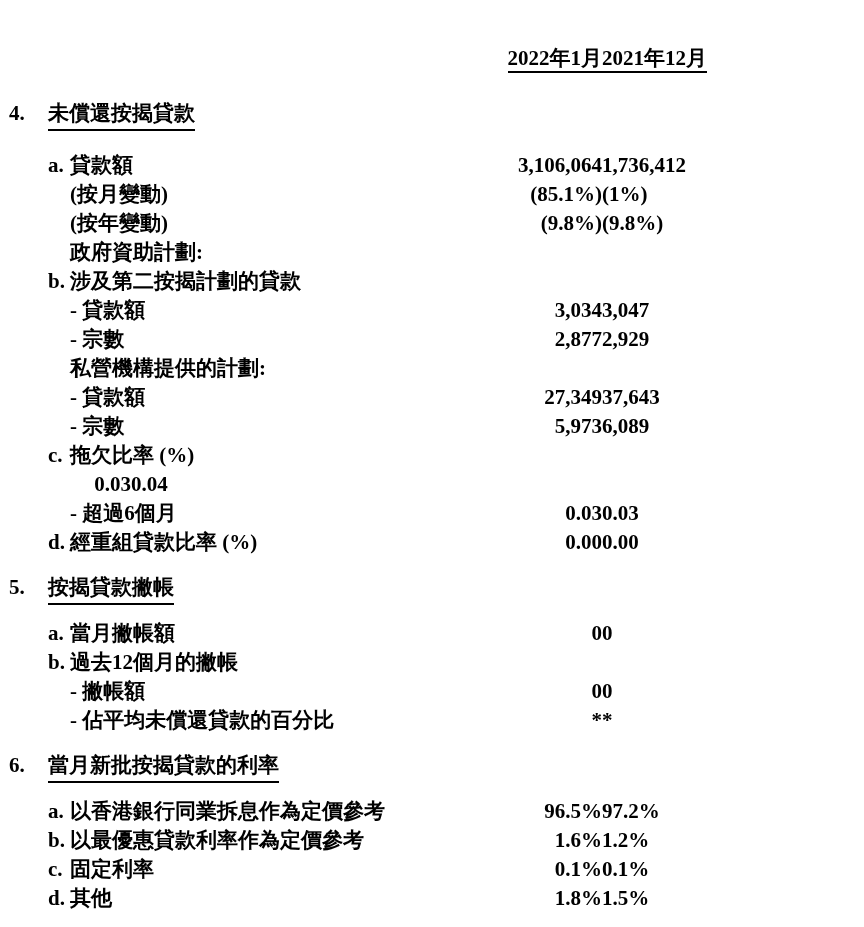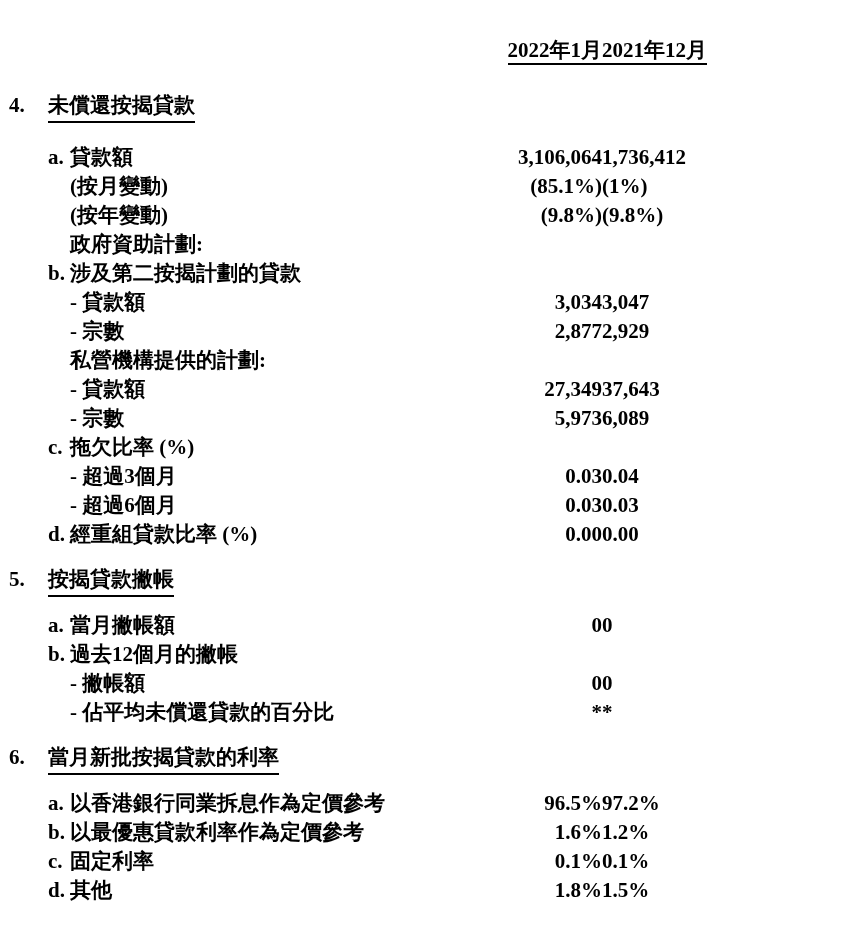--- a/index.html
+++ b/index.html
@@ -10,22 +10,23 @@
   body {
     width: 864px;
     height: 927px;
     overflow: hidden;
     color: #000000;
     font-family: "Liberation Serif", "DejaVu Serif", serif;
     font-size: 21px;
     line-height: 29px;
   }
   .doc {
-    padding: 36px 0 0 9px;
+    padding: 16px 0 0 9px;
     width: 787px;
+    margin-top: 28px;
   }
   .row, .colhead, .sec {
     display: flex;
     align-items: baseline;
     font-weight: bold;
   }
   .lbl {
     width: 471px;
     padding-left: 39px;
     box-sizing: border-box;
@@ -133,21 +134,20 @@
       <div class="lbl"><span class="letter"></span><span>- 宗數</span></div>
       <div class="v1">5,973</div>
       <div class="v2">6,089</div>
     </div>
     <div class="row">
       <div class="lbl"><span class="letter">c.</span><span>拖欠比率 (%)</span></div>
       <div class="v1"></div>
       <div class="v2"></div>
     </div>
     <div class="row">
-      <div class="lbl"><span class="letter"></span><span>- 超過3個月</span></div>
       <div class="v1">0.03</div>
       <div class="v2">0.04</div>
     </div>
     <div class="row">
       <div class="lbl"><span class="letter"></span><span>- 超過6個月</span></div>
       <div class="v1">0.03</div>
       <div class="v2">0.03</div>
     </div>
     <div class="row">
       <div class="lbl"><span class="letter">d.</span><span>經重組貸款比率 (%)</span></div>

